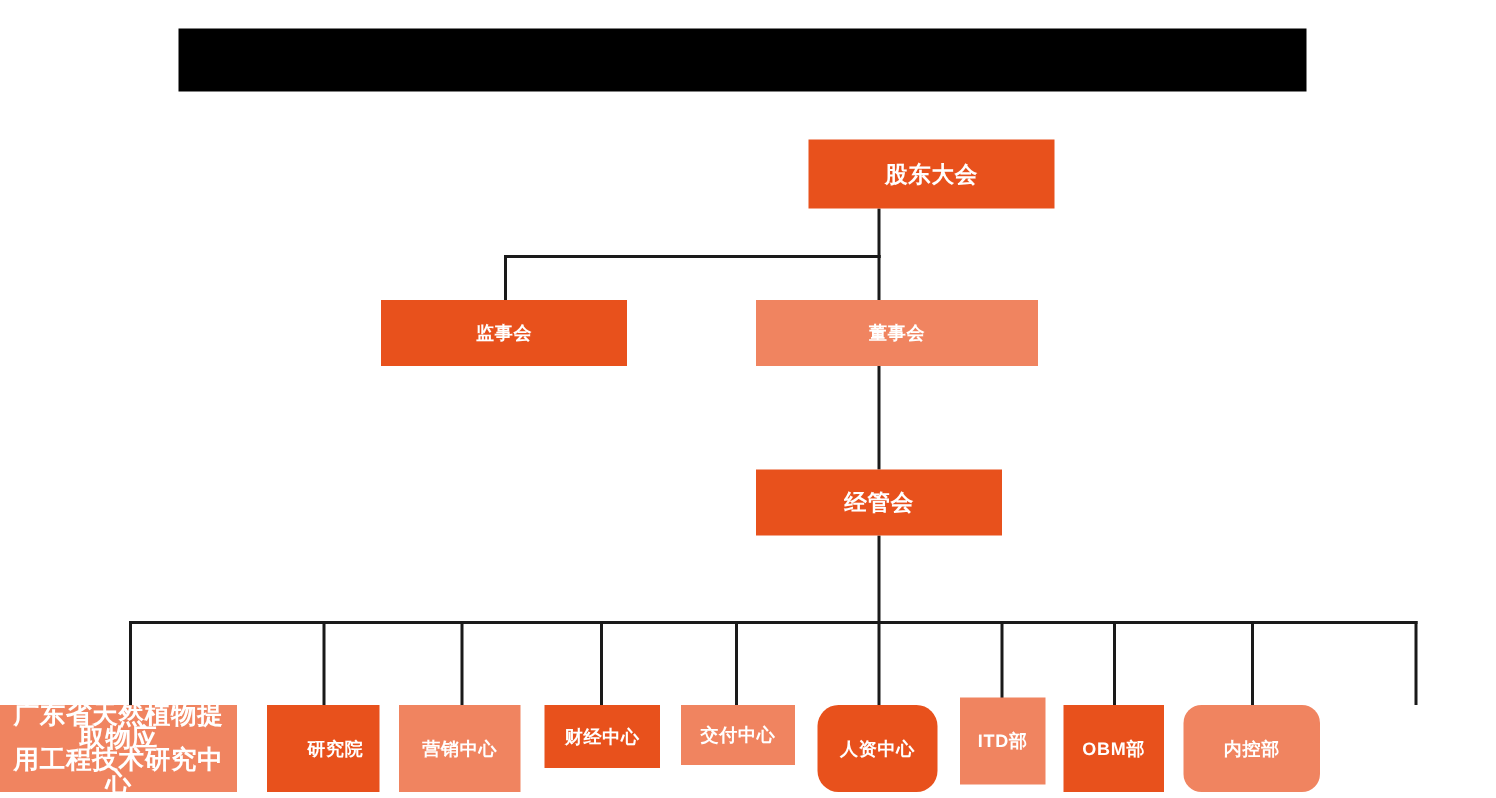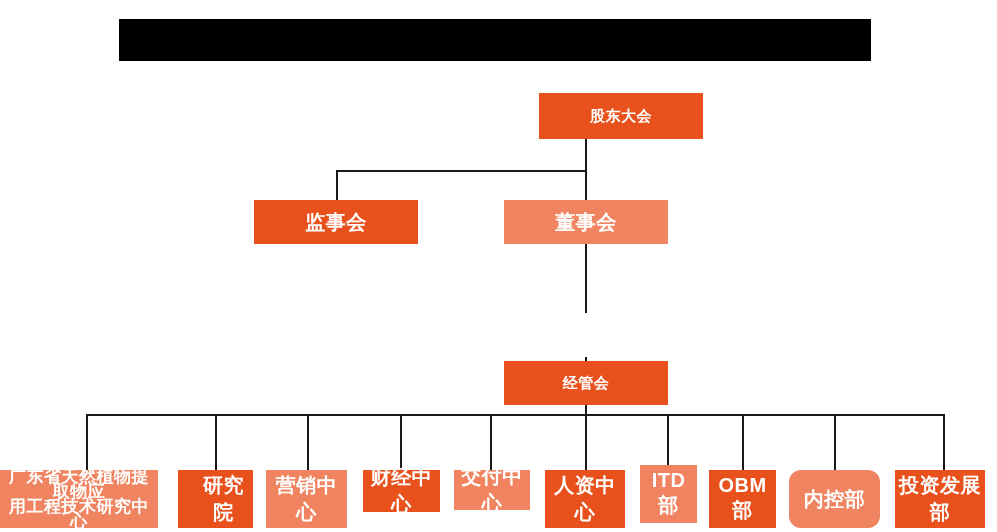--- a/index.html
+++ b/index.html
@@ -59,21 +59,21 @@
     display: block;
     width: 100%;
     padding: 0 3px;
   }
 
   .node.dark  { background: #E8511C; }
   .node.light { background: #F08460; }
 
   
   .fs-15 { font-size: 15px; }
-  .fs-14 { font-size: 20px; }
+  .fs-14 { font-size: 12px; }
   .fs-11 { font-size: 17px; line-height: 15px; text-align: center; }
 </style>
 </head>
 <body>
 
 <div id="stage">
 
   <div class="title-banner"></div>
 
   <div class="line v" style="left:585px; top:139px; height:33px;"></div>
@@ -102,25 +102,25 @@
   <div class="line v" style="left:943px; top:414px; height:56px;"></div>
 
   <div class="node dark fs-15" style="left:504px; top:93px; width:164px; height:46px;margin-left:35px;">
     <span class="node-label">股东大会</span>
   </div>
 
   <div class="node dark fs-14" style="left:254px; top:200px; width:164px; height:44px;">
     <span class="node-label">监事会</span>
   </div>
 
-  <div class="node light fs-14" style="left:504px; top:200px; width:164px; height:44px;">
+  <div class="node light fs-14" style="left:504px; top:200px; width:188px; height:44px;">
     <span class="node-label">董事会</span>
   </div>
 
-  <div class="node dark fs-15" style="left:504px; top:313px; width:164px; height:44px;margin-top:48px;">
+  <div class="node dark fs-15" style="left:504px; top:313px; width:164px; height:44px;">
     <span class="node-label">经管会</span>
   </div>
 
   <div class="node light fs-11" style="left:0px; top:470px; width:158px; height:58px;">
     <span class="node-label">
       <span>广东省天然植物提取物应</span><br>
       <span>用工程技术研究中心</span>
     </span>
   </div>
 
@@ -133,33 +133,30 @@
   </div>
 
   <div class="node dark fs-14" style="left:363px; top:470px; width:77px; height:42px;">
     <span class="node-label">财经中心</span>
   </div>
 
   <div class="node light fs-14" style="left:454px; top:470px; width:76px; height:40px;">
     <span class="node-label">交付中心</span>
   </div>
 
-  <div class="node dark fs-14" style="left:545px; top:470px; width:80px; height:58px;">
+  <div class="node dark fs-14" style="left:545px; top:470px; width:80px; height:58px;border-radius:14px;">
     <span class="node-label">人资中心</span>
   </div>
 
   <div class="node light fs-14" style="left:640px; top:465px; width:57px; height:58px;">
     <span class="node-label">ITD部</span>
   </div>
 
   <div class="node dark fs-14" style="left:709px; top:470px; width:67px; height:58px;">
     <span class="node-label">OBM部</span>
   </div>
 
   <div class="node light fs-14" style="left:789px; top:470px; width:91px; height:58px;border-radius:12px;">
     <span class="node-label">内控部</span>
   </div>
 
-  <div class="node dark fs-14" style="left:895px; top:470px; width:90px; height:58px;">
-    <span class="node-label">投资发展部</span>
-  </div>
 
 </div>
 
 </body></html>

